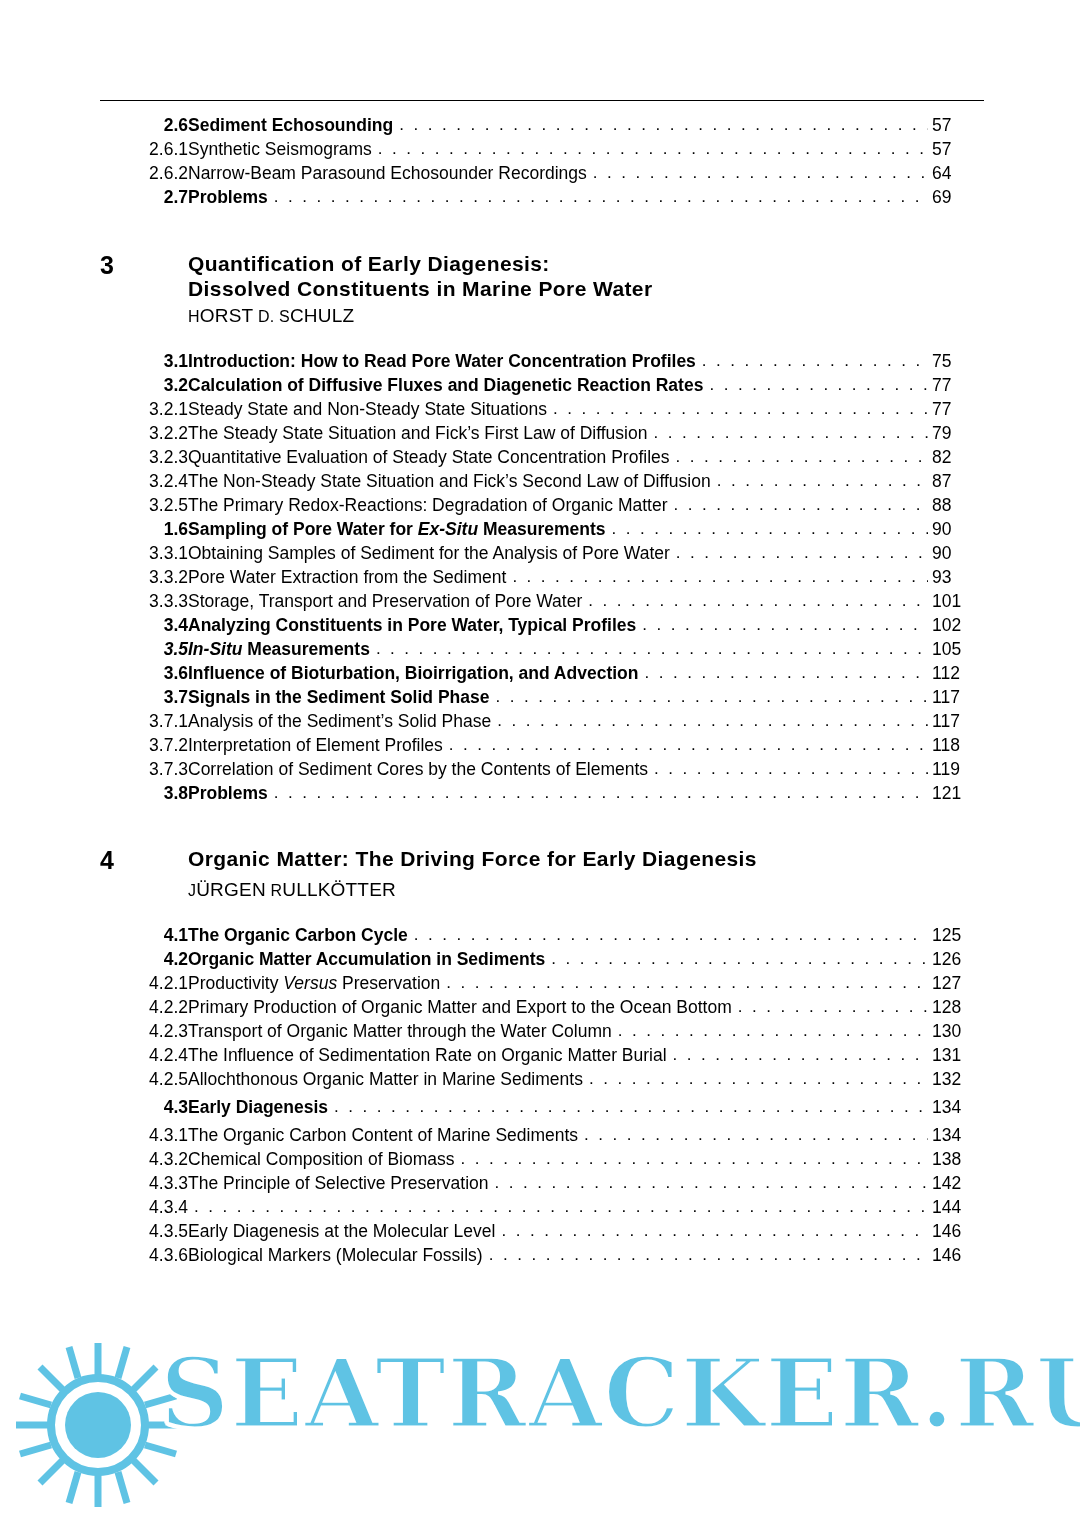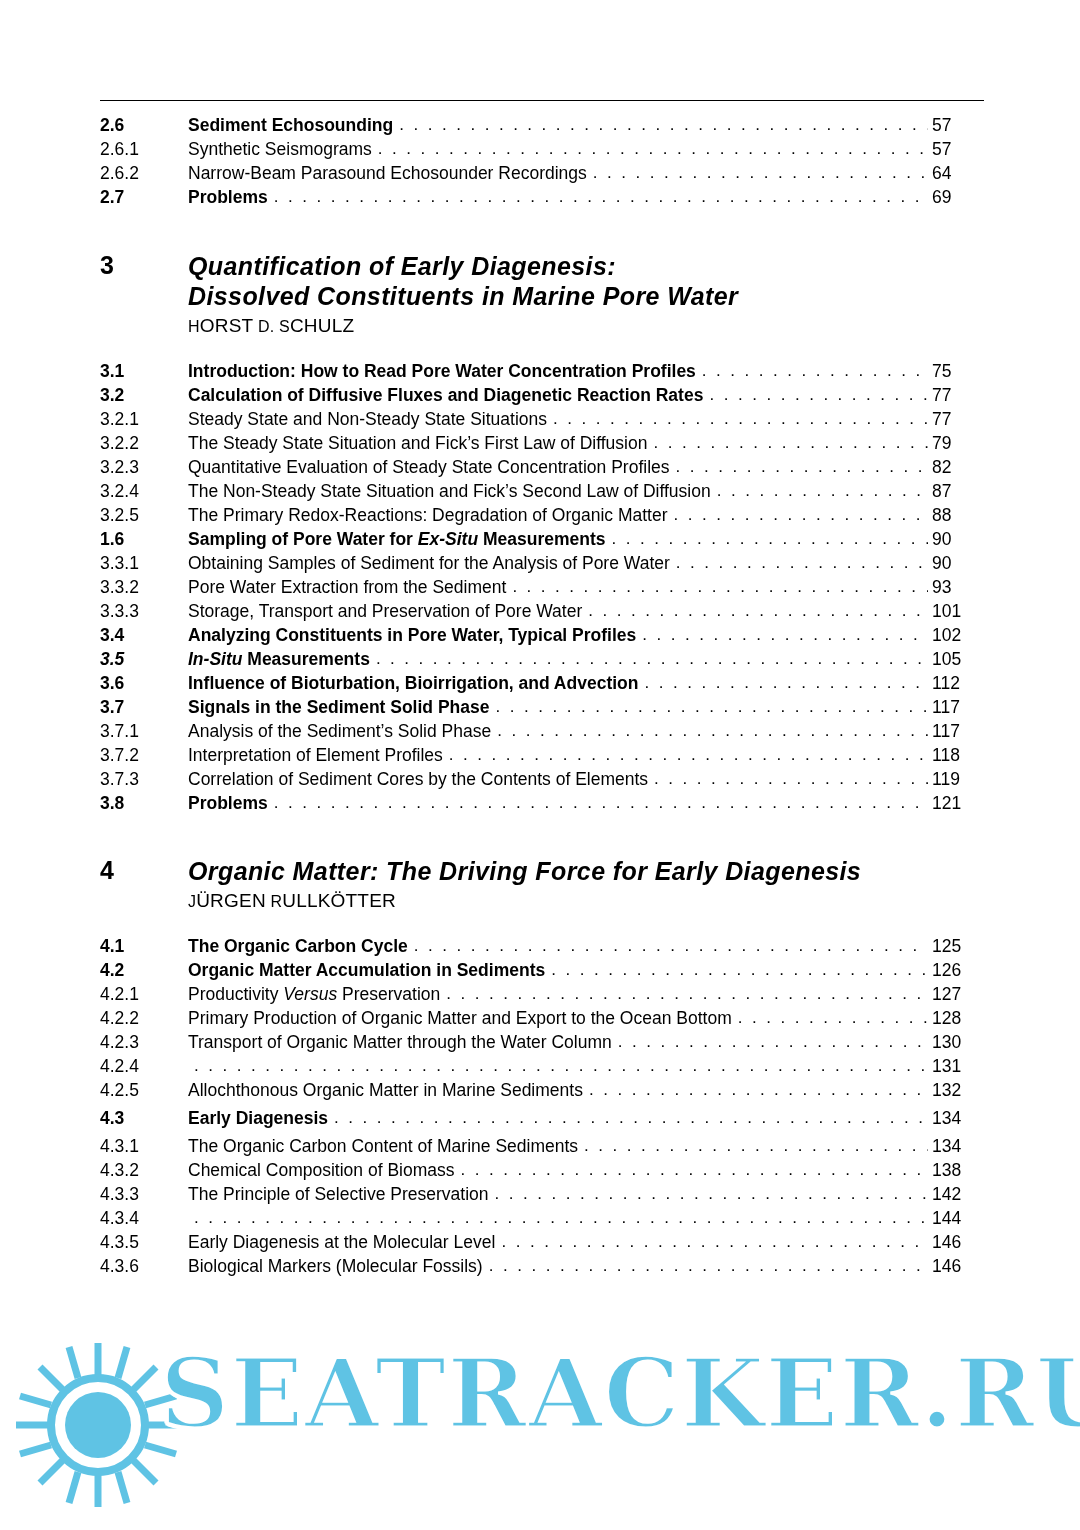--- a/index.html
+++ b/index.html
@@ -37,21 +37,21 @@
   .row {
     display: flex;
     align-items: baseline;
     font-size: 17.5px;
     line-height: 1.0;
     margin-bottom: 6.5px;
   }
   .row .num {
     width: 88px;
     flex: 0 0 88px;
-    text-align: left;
+    text-align: right;
     white-space: nowrap;
   }
   .row .title {
     white-space: nowrap;
   }
   .row .dots {
     flex: 1 1 auto;
     overflow: hidden;
     white-space: nowrap;
     margin: 0 4px 0 6px;
@@ -86,25 +86,24 @@
     margin-bottom: 4px;
   }
   .chapter .cnum {
     width: 88px;
     flex: 0 0 88px;
     font-size: 25px;
     font-weight: bold;
     line-height: 1.15;
   }
   .chapter .ctitle {
-    font-size: 25px;
+    font-size: 21px;
     font-weight: bold;
     line-height: 1.2;
     letter-spacing: 0.4px;
-    font-style: italic;
   }
   .chapter .ctitle .l2 { display: block; }
   .author {
     margin-left: 88px;
     font-size: 16px;
     letter-spacing: 0.2px;
     margin-bottom: 20px;
     margin-top: 4px;
   }
   .sc { font-size: 19px; }
@@ -349,20 +348,21 @@
         <span class="page-no">128</span>
       </div>
       <div class="row">
         <span class="num">4.2.3</span>
         <span class="title">Transport of Organic Matter through the Water Column</span>
         <span class="dots">. . . . . . . . . . . . . . . . . . . . . . . . . . . . . . . . . . . . . . . . . . . . . . . . . . . . . . . . .</span>
         <span class="page-no">130</span>
       </div>
       <div class="row">
         <span class="num">4.2.4</span>
+        <span class="title">The Influence of Sedimentation Rate on Organic Matter Burial</span>
         <span class="dots">. . . . . . . . . . . . . . . . . . . . . . . . . . . . . . . . . . . . . . . . . . . . . . . . . . . . . . . . .</span>
         <span class="page-no">131</span>
       </div>
       <div class="row">
         <span class="num">4.2.5</span>
         <span class="title">Allochthonous Organic Matter in Marine Sediments</span>
         <span class="dots">. . . . . . . . . . . . . . . . . . . . . . . . . . . . . . . . . . . . . . . . . . . . . . . . . . . . . . . . .</span>
         <span class="page-no">132</span>
       </div>
       <div class="gap-sm"></div>

